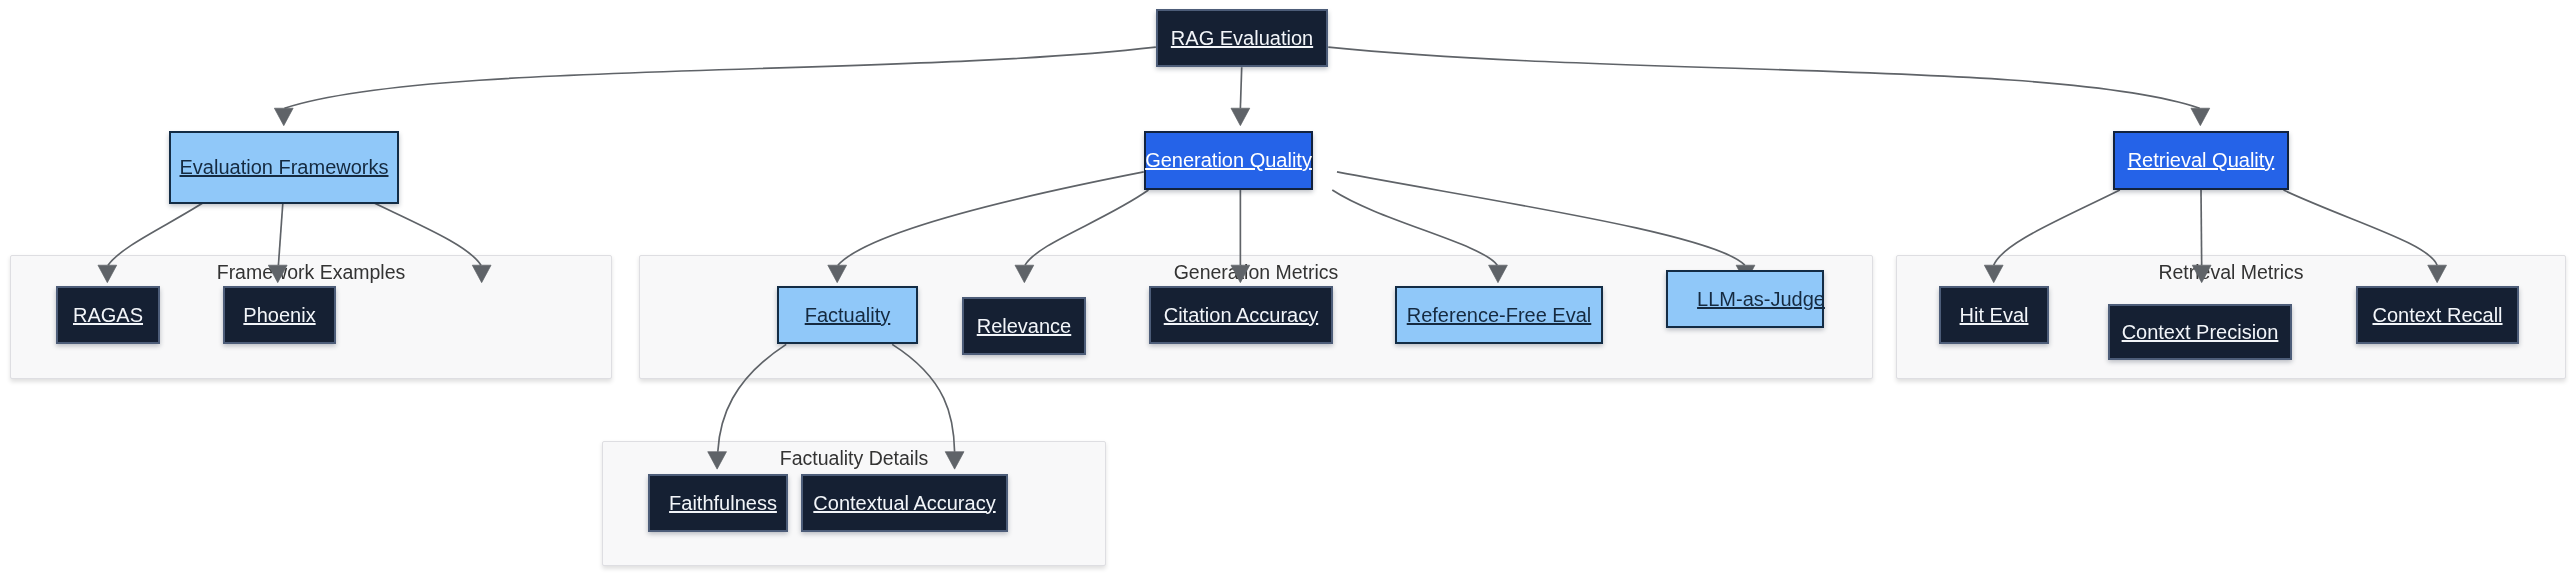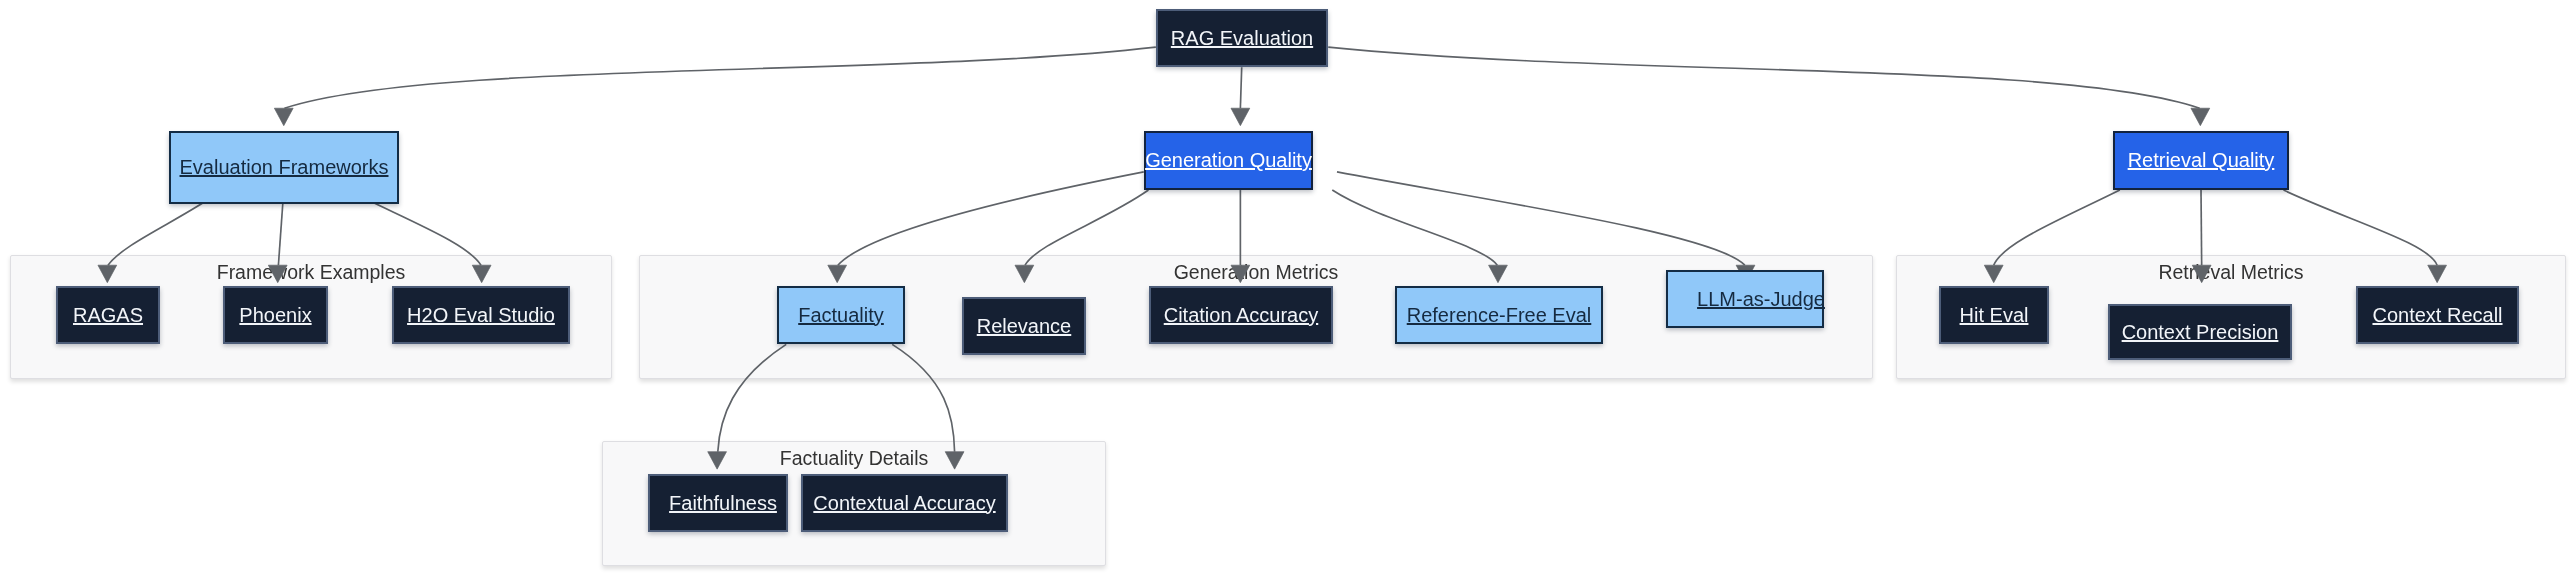--- a/index.html
+++ b/index.html
@@ -80,23 +80,23 @@
     background: #2563e8;
     border: 2px solid #12233f;
     color: #ffffff;
   }
   
   #n-rag                { left: 1156px; top: 9.4px;  width: 172px; height: 58px; }
   #n-eval-frameworks    { left: 169px;  top: 131px; width: 230px; height: 73px; }
   #n-generation-quality { left: 1144px; top: 131px; width: 169px; height: 59px; }
   #n-retrieval-quality  { left: 2113px; top: 131px; width: 176px; height: 59px; }
   #n-ragas              { left: 56px;   top: 286px; width: 104px; height: 58px; }
-  #n-phoenix            { left: 223px;  top: 286px; width: 105px; height: 58px; }
+  #n-phoenix            { left: 223px;  top: 286px; width: 113px; height: 58px; }
   #n-h2o                { left: 392px;  top: 286px; width: 178px; height: 58px; }
-  #n-factuality         { left: 777px; top: 286px; width: 128px; height: 58px; }
+  #n-factuality         { left: 777px; top: 286px; width: 141px; height: 58px; }
   #n-relevance          { left: 962px; top: 286px; width: 124px; height: 58px; margin-top: 11px; }
   #n-citation           { left: 1149px; top: 286px; width: 184px; height: 58px; }
   #n-reference-free     { left: 1395px; top: 286px; width: 208px; height: 58px; }
   #n-llm-judge          { left: 1666px; top: 270px; width: 158px; height: 58px; padding-left: 32px; }
   #n-hit-rate           { left: 1939px; top: 286px; width: 110px; height: 58px; }
   #n-context-precision  { left: 2108px; top: 304px; width: 184px; height: 56px; text-align: center; }
   #n-context-recall     { left: 2356px; top: 286px; width: 163px; height: 58px; }
   #n-faithfulness       { left: 648px;  top: 474px; width: 140px; height: 58px; padding-left: 10px; }
   #n-contextual-acc     { left: 801px; top: 474px; width: 207px; height: 58px; }
   
@@ -160,21 +160,20 @@
   </svg>
 
   <div class="node dark" id="n-rag">RAG Evaluation</div>
 
   <div class="node lightblue" id="n-eval-frameworks">Evaluation Frameworks</div>
   <div class="node blue" id="n-generation-quality">Generation Quality</div>
   <div class="node blue" id="n-retrieval-quality">Retrieval Quality</div>
 
   <div class="node dark" id="n-ragas">RAGAS</div>
   <div class="node dark" id="n-phoenix">Phoenix</div>
-  <div class="node dark" id="n-h2o">H2O Eval Studio</div>
 
   <div class="node lightblue" id="n-factuality">Factuality</div>
   <div class="node dark" id="n-relevance">Relevance</div>
   <div class="node dark" id="n-citation">Citation Accuracy</div>
   <div class="node lightblue" id="n-reference-free">Reference-Free Eval</div>
   <div class="node lightblue" id="n-llm-judge">LLM-as-Judge</div>
 
   <div class="node dark" id="n-hit-rate">Hit Eval</div>
   <div class="node dark" id="n-context-precision">Context Precision</div>
   <div class="node dark" id="n-context-recall">Context Recall</div>

